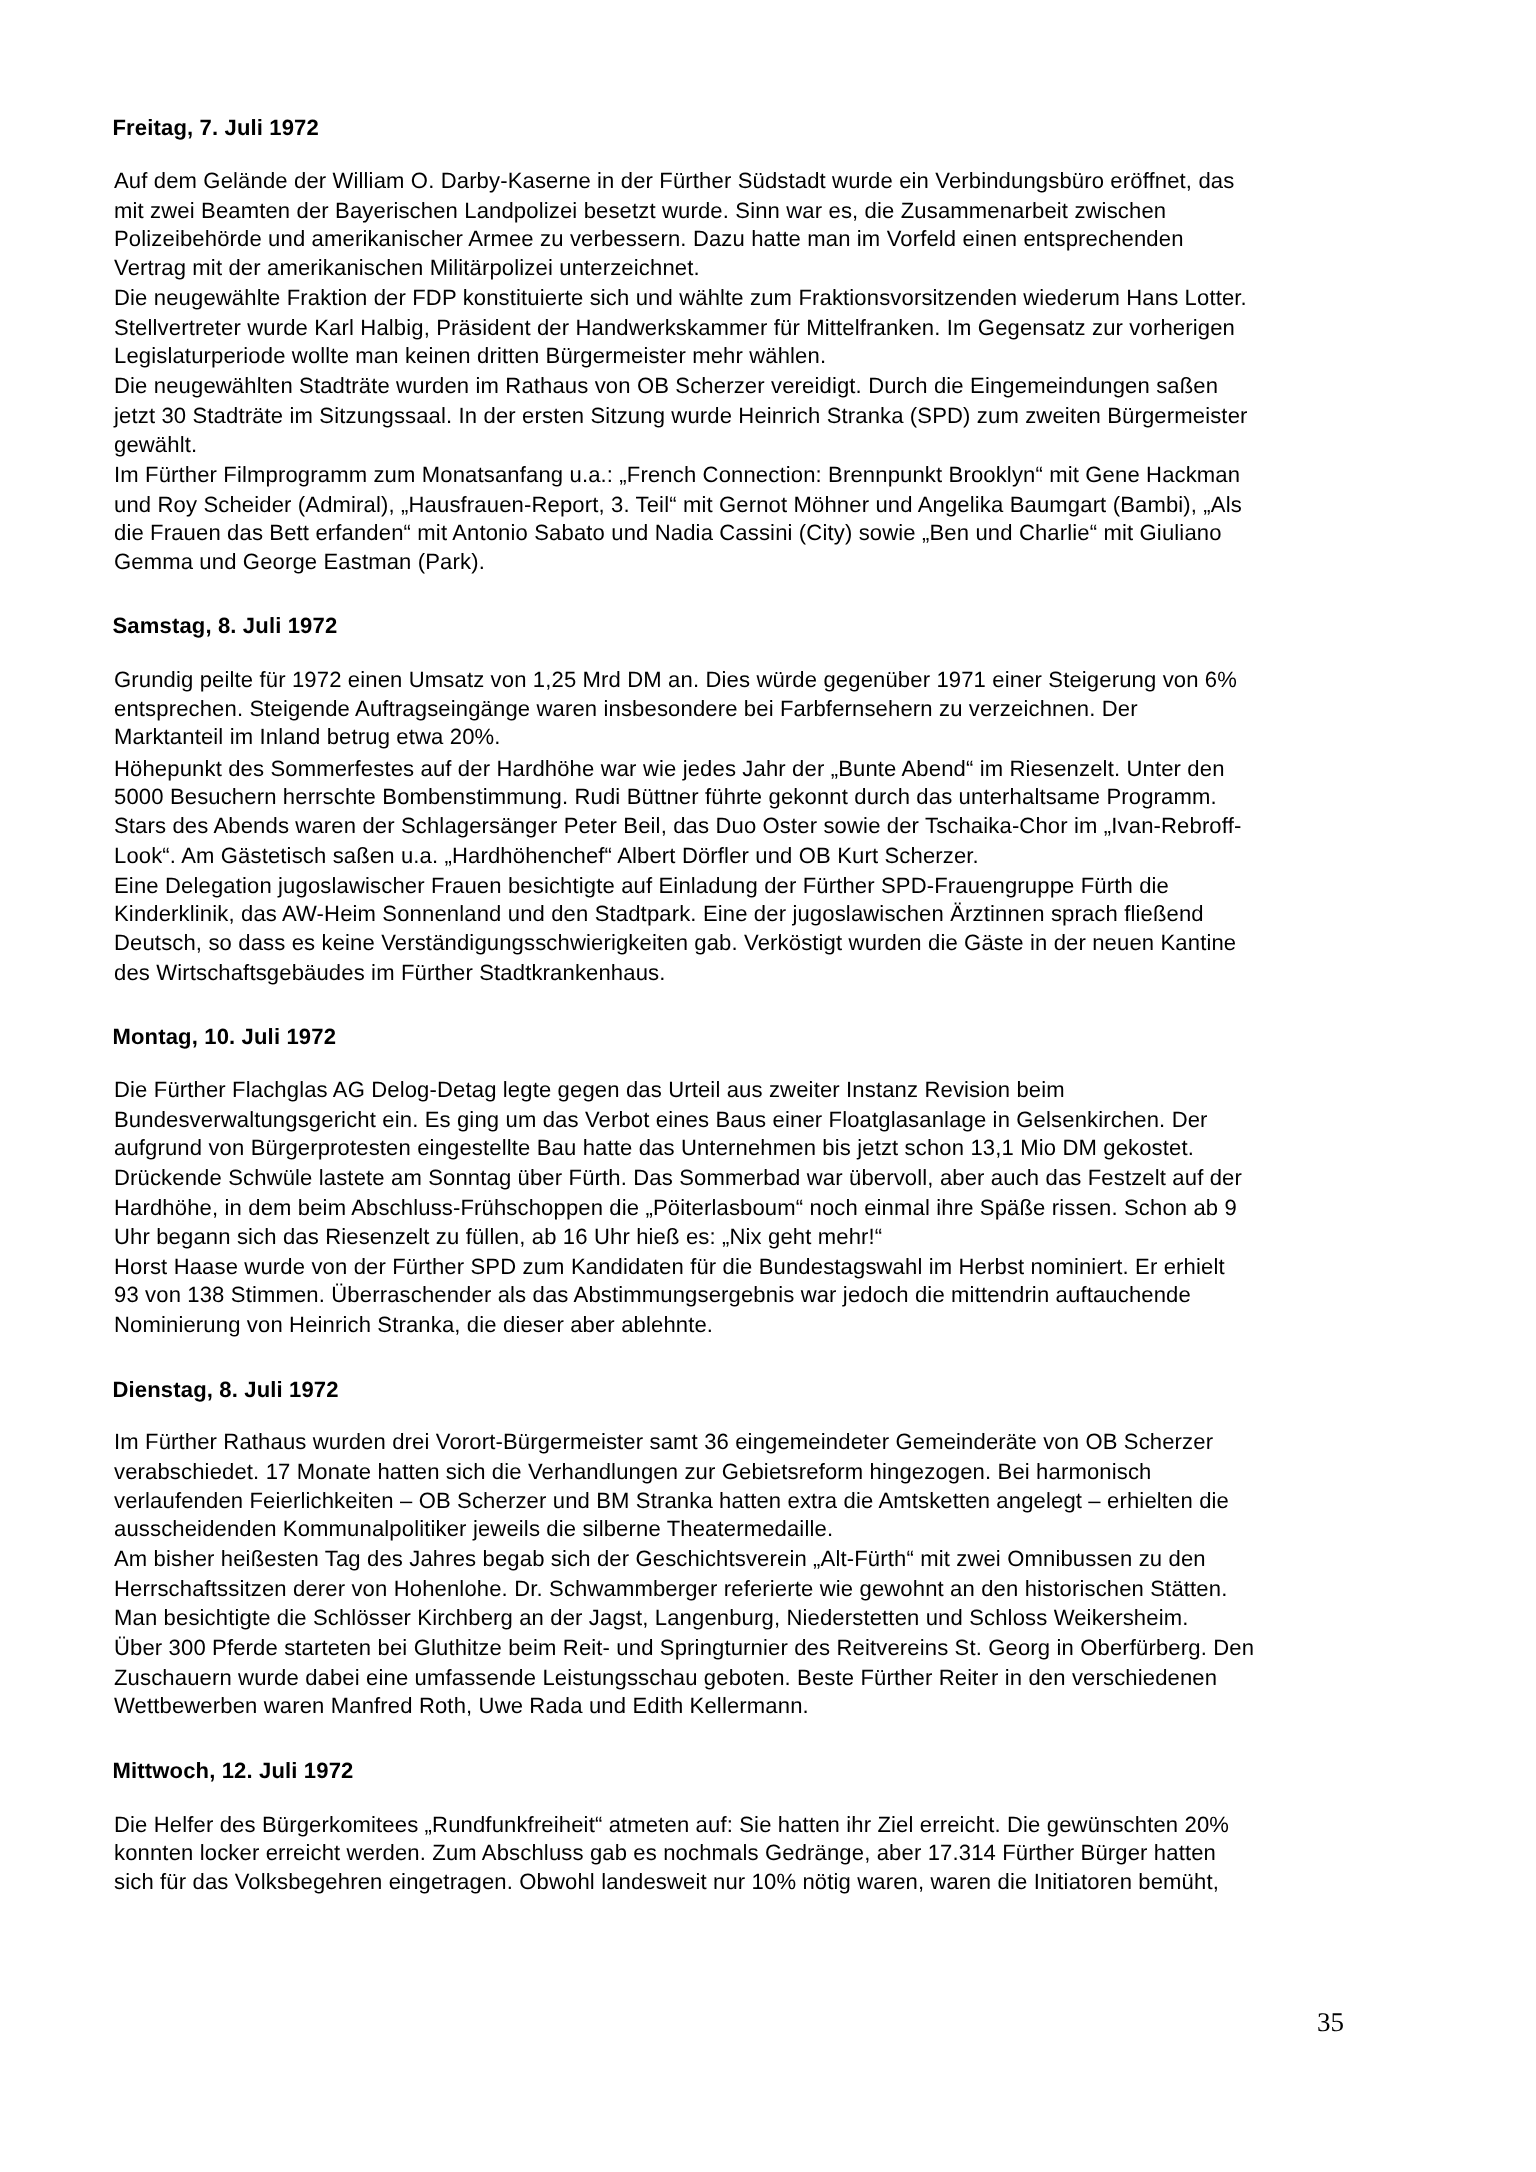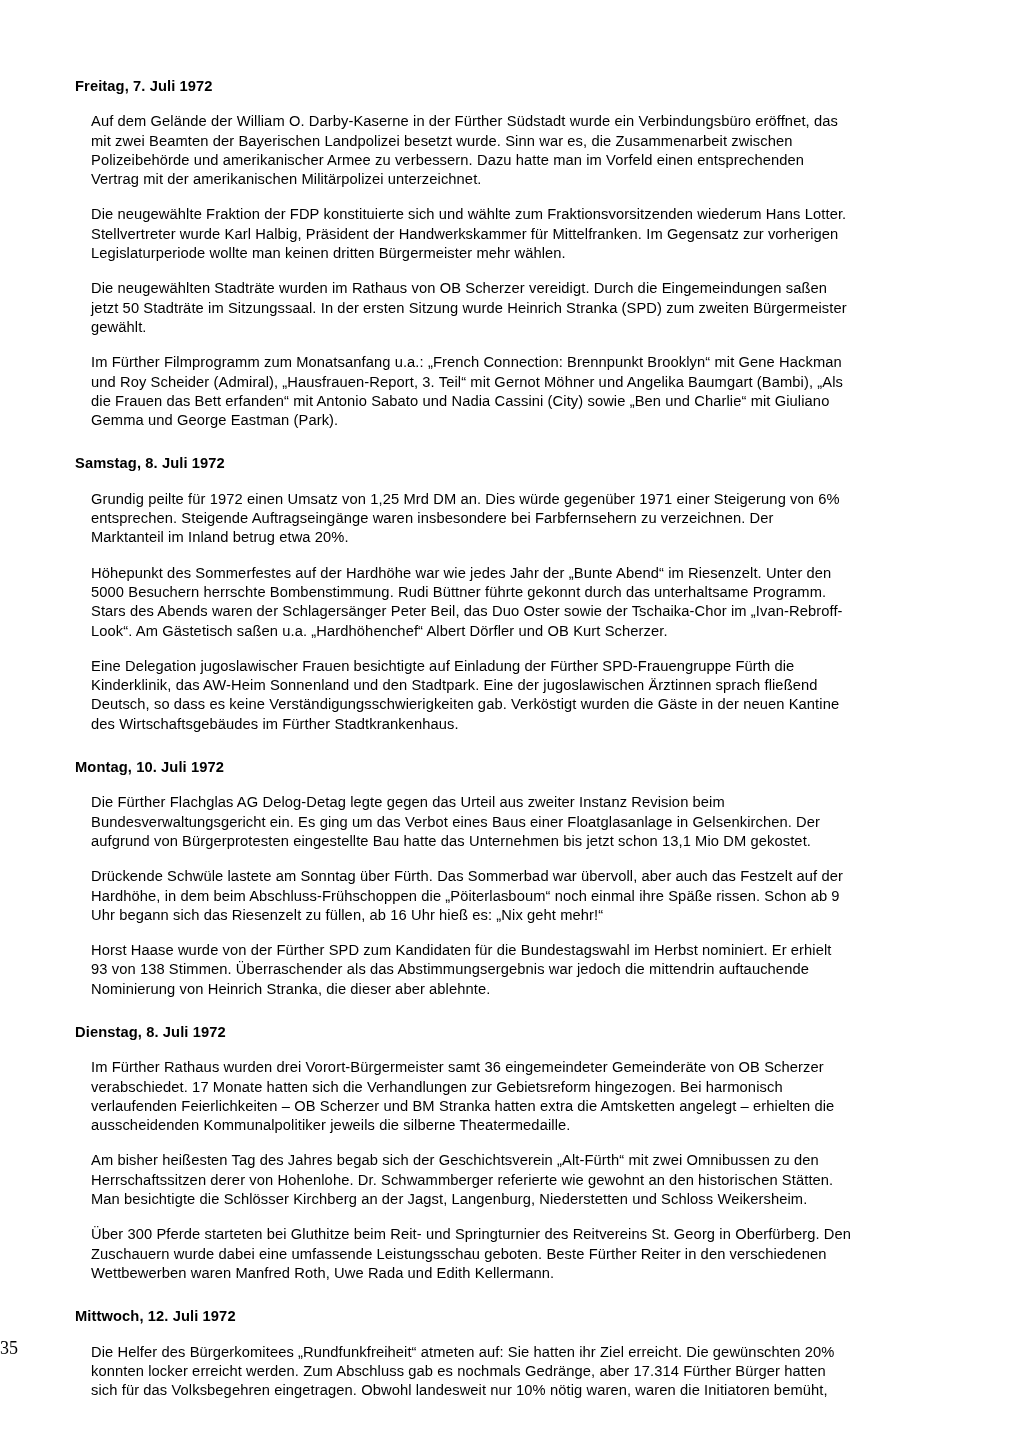--- a/index.html
+++ b/index.html
@@ -26,49 +26,49 @@
     letter-spacing: 0.1px;
   }
   .heading {
     font-weight: bold;
     margin: 24px 0 16px 0;
   }
   .heading:first-child {
     margin-top: 0;
   }
   .para {
-    margin: 16px;
+    margin: 1px;
     white-space: pre;
   }
   .page-number {
     position: absolute;
     top: 1338px;
     left: 0;
     width: 100%;
-    text-align: left;
+    text-align: right;
     font-family: "Liberation Serif", serif;
     font-size: 18px;
     color: #000000;
   }
 </style>
 </head>
 <body>
 
 <div class="page">
   <div class="content">
       <div class="heading">Freitag, 7. Juli 1972</div>
       <div class="para">Auf dem Gelände der William O. Darby-Kaserne in der Fürther Südstadt wurde ein Verbindungsbüro eröffnet, das
 mit zwei Beamten der Bayerischen Landpolizei besetzt wurde. Sinn war es, die Zusammenarbeit zwischen
 Polizeibehörde und amerikanischer Armee zu verbessern. Dazu hatte man im Vorfeld einen entsprechenden
 Vertrag mit der amerikanischen Militärpolizei unterzeichnet.</div>
       <div class="para">Die neugewählte Fraktion der FDP konstituierte sich und wählte zum Fraktionsvorsitzenden wiederum Hans Lotter.
 Stellvertreter wurde Karl Halbig, Präsident der Handwerkskammer für Mittelfranken. Im Gegensatz zur vorherigen
 Legislaturperiode wollte man keinen dritten Bürgermeister mehr wählen.</div>
       <div class="para">Die neugewählten Stadträte wurden im Rathaus von OB Scherzer vereidigt. Durch die Eingemeindungen saßen
-jetzt 50 Stadträte im Sitzungssaal. In der ersten Sitzung wurde Heinrich Stranka (SPD) zum zweiten Bürgermeister
+jetzt 30 Stadträte im Sitzungssaal. In der ersten Sitzung wurde Heinrich Stranka (SPD) zum zweiten Bürgermeister
 gewählt.</div>
       <div class="para">Im Fürther Filmprogramm zum Monatsanfang u.a.: „French Connection: Brennpunkt Brooklyn“ mit Gene Hackman
 und Roy Scheider (Admiral), „Hausfrauen-Report, 3. Teil“ mit Gernot Möhner und Angelika Baumgart (Bambi), „Als
 die Frauen das Bett erfanden“ mit Antonio Sabato und Nadia Cassini (City) sowie „Ben und Charlie“ mit Giuliano
 Gemma und George Eastman (Park).</div>
       <div class="heading">Samstag, 8. Juli 1972</div>
       <div class="para">Grundig peilte für 1972 einen Umsatz von 1,25 Mrd DM an. Dies würde gegenüber 1971 einer Steigerung von 6%
 entsprechen. Steigende Auftragseingänge waren insbesondere bei Farbfernsehern zu verzeichnen. Der
 Marktanteil im Inland betrug etwa 20%.</div>
       <div class="para">Höhepunkt des Sommerfestes auf der Hardhöhe war wie jedes Jahr der „Bunte Abend“ im Riesenzelt. Unter den

